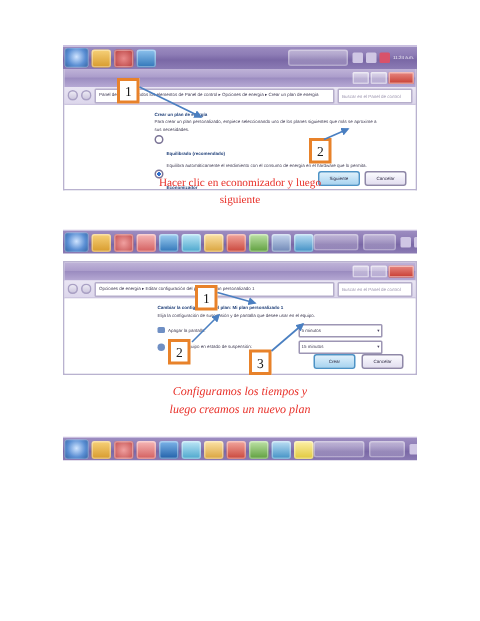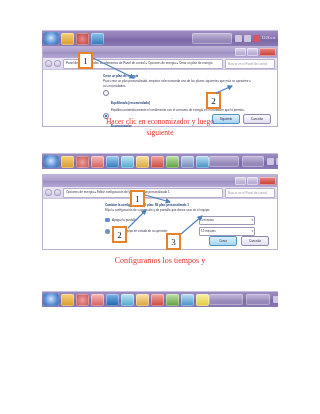--- a/index.html
+++ b/index.html
@@ -297,22 +297,23 @@
   <div class="callout" style="left:166px;top:233px;">3</div>
   <svg class="arrow" style="left:178px;top:214px;" width="30" height="22">
     <defs>
         <marker id="ah5" markerWidth="5" markerHeight="5" refX="4" refY="2.5" orient="auto">
       <path d="M0,0 L5,2.5 L0,5 z" fill="#4a7fc1"></path>
         </marker>
       </defs>
     <line x1="3" y1="20" x2="24" y2="2" stroke="#4a7fc1" stroke-width="1.1" marker-end="url(#ah5)"></line>
   </svg>
 
-  <div class="cap c2" style="top:255px;">
+  <div class="cap c2" style="top:255px;font-style:italic;">
     <div>Configuramos los tiempos y</div>
+    <div>luego creamos un nuevo plan</div>
   </div>
 
   <div class="shot" style="top:291px;">
     <div class="taskbar">
       <div class="tb-start"></div>
       <div class="tb-ico" style="background:linear-gradient(to bottom,#f7d27a,#d79a2c);"></div>
       <div class="tb-ico" style="background:radial-gradient(circle,#f0a0a0,#c04a4a);"></div>
       <div class="tb-ico" style="background:linear-gradient(to bottom,#f6b9b9,#d35d5d);"></div>
       <div class="tb-ico" style="background:linear-gradient(to bottom,#7fb6ea,#1f5fa8);"></div>
       <div class="tb-ico" style="background:linear-gradient(to bottom,#bfe7f7,#4aa6cc);"></div>

